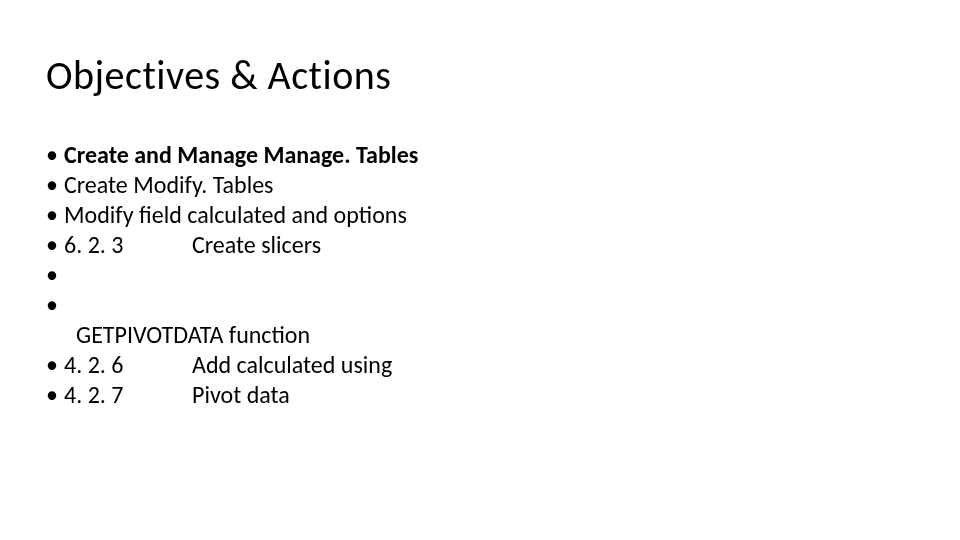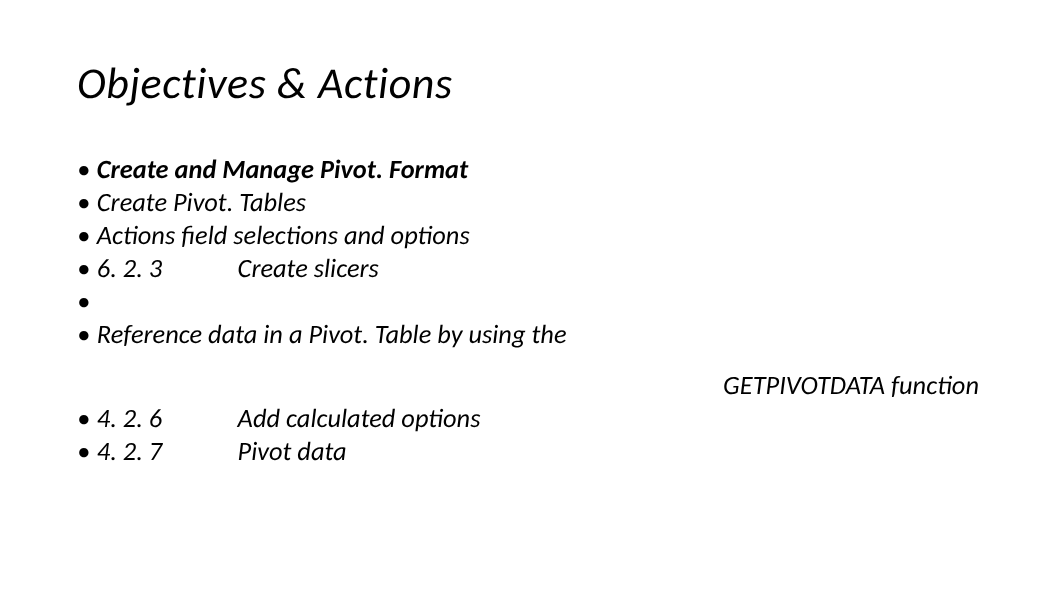--- a/index.html
+++ b/index.html
@@ -8,22 +8,21 @@
     width: 960px;
     height: 540px;
     background: #ffffff;
     font-family: "Calibri", "Segoe UI", Arial, sans-serif;
     color: #000000;
   }
   .slide {
     box-sizing: border-box;
     width: 960px;
     height: 388px;
-    padding: 54px 70px 0 70px;
-    font-style: italic;
+    padding: 54px 70px 0 46px;
   }
   .title {
     font-size: 40px;
     font-weight: 400;
     letter-spacing: 0.5px;
     margin: 0 0 42px 0;
     line-height: 1.1;
   }
   .list {
     font-size: 24px;
@@ -44,69 +43,67 @@
     white-space: nowrap;
   }
   .txt, .htxt {
     flex: 1 1 auto;
   }
   .heading .htxt {
     font-weight: 700;
   }
   .wrap-cont {
     padding-left: 30px;
-    margin-top: 16px;
-    text-align: right;
+    margin-top: 0;
   }
 </style>
 </head>
 <body>
 
 <div class="slide">
 
   <h1 class="title">Objectives &amp; Actions</h1>
 
   <div class="list">
 
     <div class="row heading">
       <span class="bullet">•</span>
-      <span class="htxt">Create and Manage Pivot. Format</span>
+      <span class="htxt">Create and Manage Manage. Tables</span>
     </div>
 
     <div class="row">
       <span class="bullet">•</span>
-      <span class="txt">Create Pivot. Tables</span>
+      <span class="txt">Create Modify. Tables</span>
     </div>
 
     <div class="row">
       <span class="bullet">•</span>
-      <span class="txt">Actions field selections and options</span>
+      <span class="txt">Modify field calculated and options</span>
     </div>
 
     <div class="row">
       <span class="bullet">•</span>
       <span class="num">6. 2. 3</span>
       <span class="txt">Create slicers</span>
     </div>
 
     <div class="row">
       <span class="bullet">•</span>
     </div>
 
     <div class="row">
       <span class="bullet">•</span>
-      <span class="txt">Reference data in a Pivot. Table by using the</span>
     </div>
 
     <div class="wrap-cont">GETPIVOTDATA function</div>
 
     <div class="row">
       <span class="bullet">•</span>
       <span class="num">4. 2. 6</span>
-      <span class="txt">Add calculated options</span>
+      <span class="txt">Add calculated using</span>
     </div>
 
     <div class="row">
       <span class="bullet">•</span>
       <span class="num">4. 2. 7</span>
       <span class="txt">Pivot data</span>
     </div>
 
   </div>
 </div>

